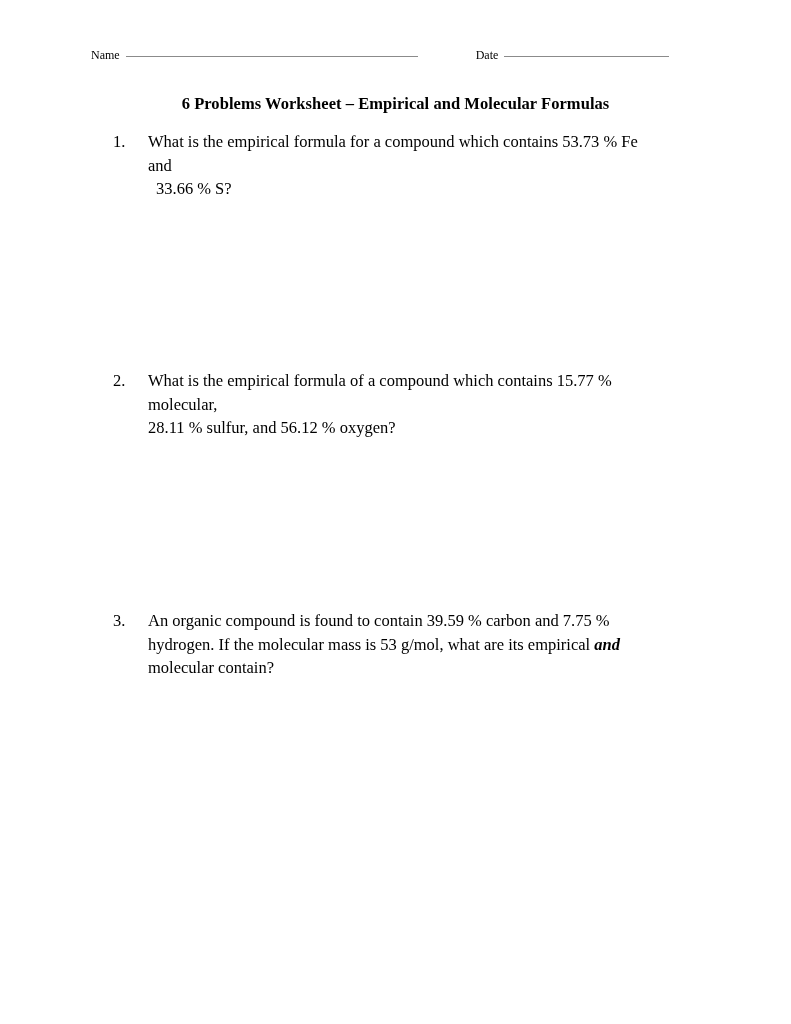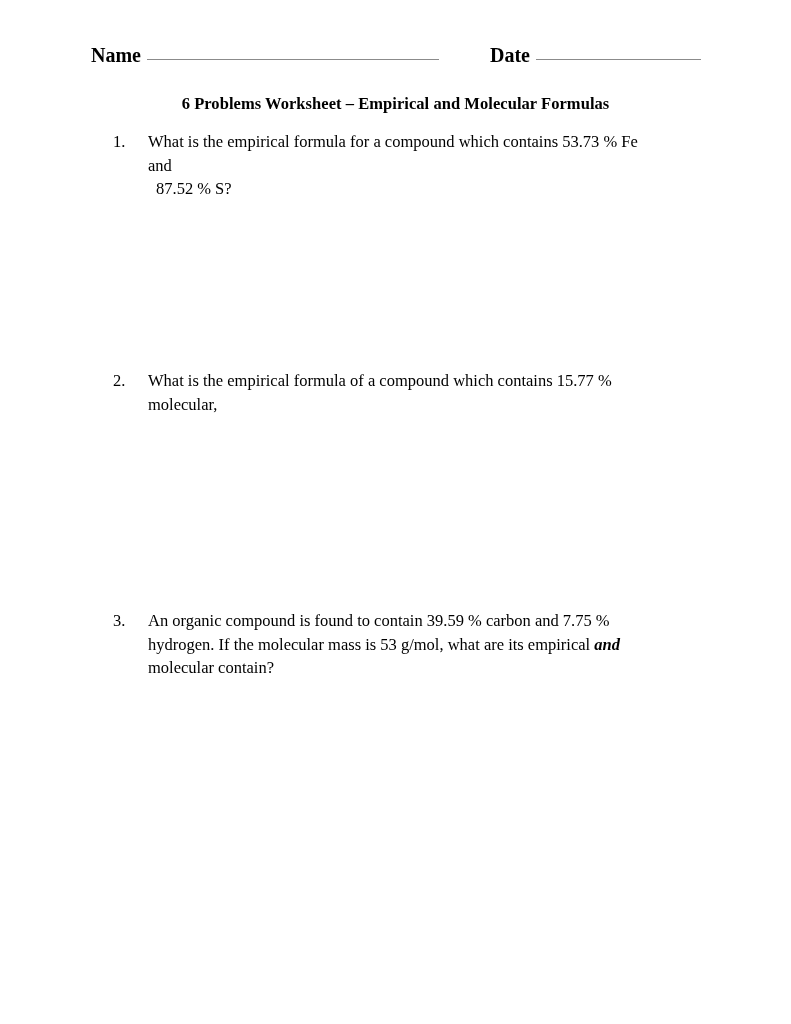--- a/index.html
+++ b/index.html
@@ -32,22 +32,21 @@
     align-items: baseline;
     font-size: 15.5px;
     line-height: 20px;
   }
   .field {
     display: flex;
     align-items: baseline;
     white-space: nowrap;
   }
   .field-label {
-    font-size: 20px;
-    font-weight: bold;
+    font-size: 12px;
   }
   .rule {
     display: inline-block;
     border-bottom: 1.3px solid #8b8b8b;
     height: 0;
     position: relative;
     top: -2px;
     margin-left: 6px;
   }
   .rule-name  { width: 292px; }
@@ -119,29 +118,30 @@
     </div>
   </div>
 
   <div class="title">6 Problems Worksheet – Empirical and Molecular Formulas</div>
 
   <div class="problem" id="problem-1">
     <span class="marker">1.</span>
     <div class="body">
       <div class="line">What is the empirical formula for a compound which contains 53.73 % Fe</div>
       <div class="line">and</div>
-      <div class="line line-indent">87.52 % S?</div>
+      <div class="line line-indent">33.66 % S?</div>
     </div>
   </div>
 
   <div class="problem" id="problem-2">
     <span class="marker">2.</span>
     <div class="body">
       <div class="line">What is the empirical formula of a compound which contains 15.77 %</div>
       <div class="line">molecular,</div>
+      <div class="line">28.11 % sulfur, and 56.12 % oxygen?</div>
     </div>
   </div>
 
   <div class="problem" id="problem-3">
     <span class="marker">3.</span>
     <div class="body">
       <div class="line">An organic compound is found to contain 39.59 % carbon and 7.75 %</div>
       <div class="line"><span>hydrogen. If the molecular mass is 53 g/mol, what are its empirical </span><span class="bi">and</span></div>
       <div class="line">molecular contain?</div>
     </div>

